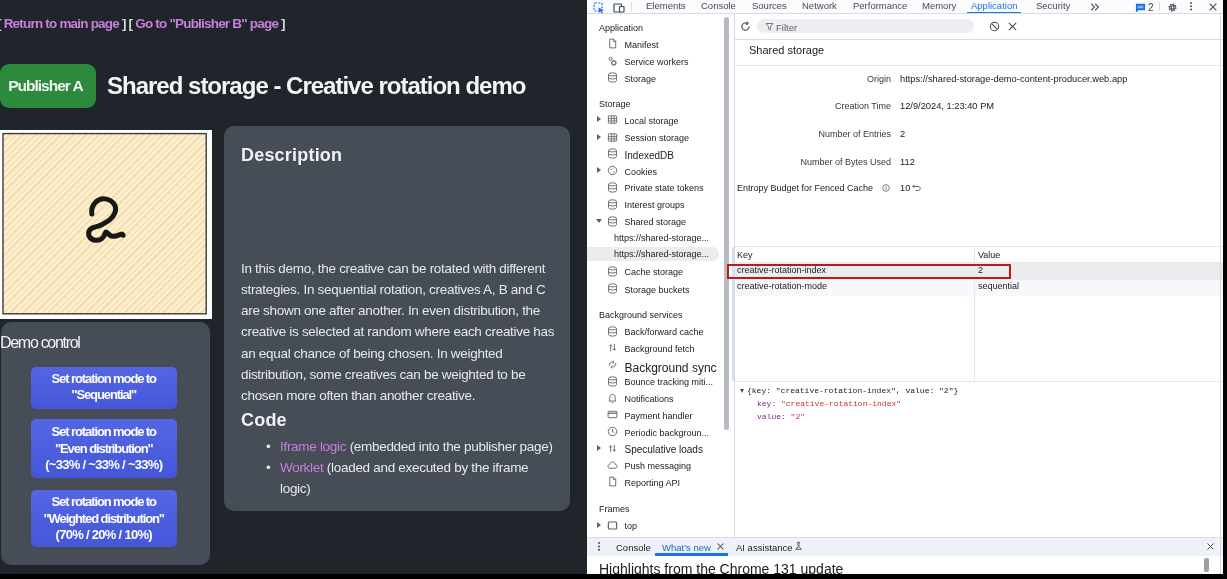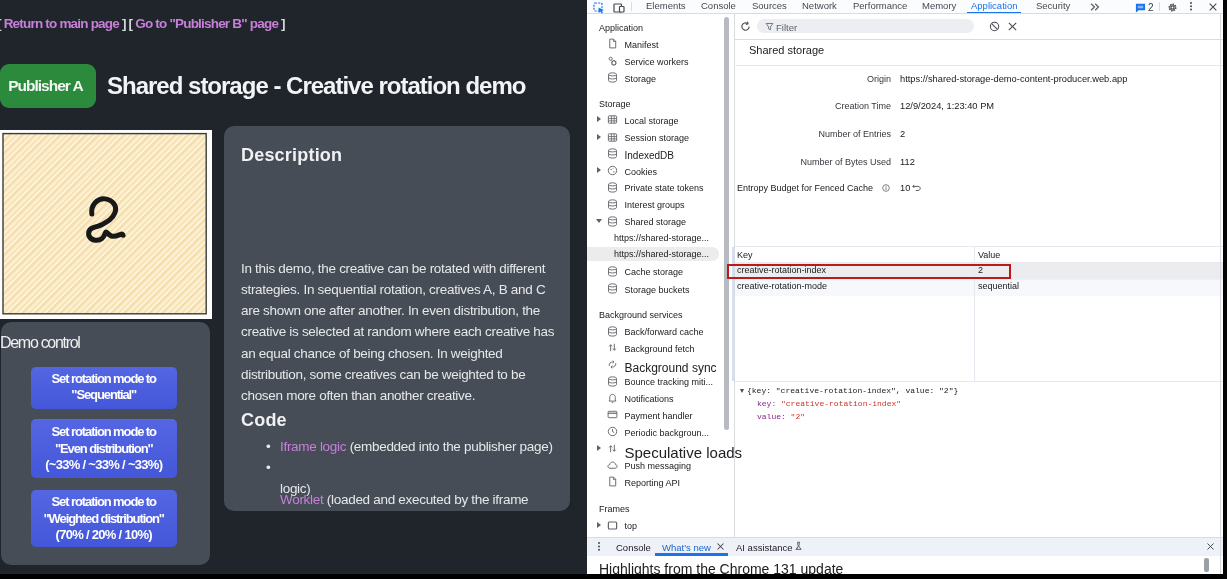--- a/index.html
+++ b/index.html
@@ -82,21 +82,21 @@
   <div class="abs btn" style="top:419.3px;height:59px;padding-top:5.2px;line-height:16.05px;">Set rotation mode to<br>"Even distribution"<br><span style="letter-spacing:-0.7px;">(~33% / ~33% / ~33%)</span></div>
   <div class="abs btn" style="top:489.6px;height:57.2px;padding-top:4.9px;line-height:16.05px;">Set rotation mode to<br>"Weighted distribution"<br><span style="letter-spacing:-0.7px;">(70% / 20% / 10%)</span></div>
   <div class="abs panel desc"></div>
   <div class="abs dhead" style="left:241px;top:145.3px;">Description</div>
   <div class="abs dbody" style="left:241px;top:257.5px;">In this demo, the creative can be rotated with different<br>strategies. In sequential rotation, creatives A, B and C<br>are shown one after another. In even distribution, the<br>creative is selected at random where each creative has<br>an equal chance of being chosen. In weighted<br>distribution, some creatives can be weighted to be<br>chosen more often than another creative.</div>
   <div class="abs dhead" style="left:241px;top:410px;">Code</div>
   <div class="abs dbody" style="left:258px;top:436px;">
       <span style="position:absolute;left:8px;top:0;">•</span>
       <span style="position:absolute;left:22px;top:0;white-space:nowrap;"><a>Iframe logic</a> (embedded into the publisher page)</span>
       <span style="position:absolute;left:8px;top:21px;">•</span>
-      <span style="position:absolute;left:22px;top:21px;white-space:nowrap;margin-top:32px;"><a>Worklet</a> (loaded and executed by the iframe</span>
+      <span style="position:absolute;left:22px;top:21px;white-space:nowrap;"><a>Worklet</a> (loaded and executed by the iframe</span>
       <span style="position:absolute;left:22px;top:42px;">logic)</span>
     </div>
 
   <div class="abs dt"></div>
   <div class="abs dt-tabbar"></div>
   <div class="abs dt-tab" style="left:646px;">Elements</div>
   <div class="abs dt-tab" style="left:701px;">Console</div>
   <div class="abs dt-tab" style="left:752px;">Sources</div>
   <div class="abs dt-tab" style="left:802px;">Network</div>
   <div class="abs dt-tab" style="left:853px;">Performance</div>
@@ -270,21 +270,21 @@
         </svg>
       </div>
   <div class="abs" style="left:624.5px;top:427.7px;font-size:9px;color:#202124;white-space:nowrap;">Periodic backgroun...</div>
   <div class="abs sb-arrow arr-r" style="left:596.5px;top:444.9px;"></div>
   <div class="abs" style="left:606.5px;top:442.9px;width:11px;height:11px;">
         <svg width="11" height="11" viewBox="0 0 12 12" style="position:absolute;">
           <path d="M4 10 V3 M4 3 L2.4 4.8 M4 3 L5.6 4.8" stroke="#5f6368" stroke-width="1" fill="none"></path>
           <path d="M8 2 V9 M8 9 L6.4 7.2 M8 9 L9.6 7.2" stroke="#5f6368" stroke-width="1" fill="none"></path>
         </svg>
       </div>
-  <div class="abs" style="left:624.5px;top:444.4px;font-size:15px;color:#202124;white-space:nowrap;">Speculative loads</div>
+  <div class="abs" style="left:624.5px;top:444.4px;font-size:10px;color:#202124;white-space:nowrap;">Speculative loads</div>
   <div class="abs" style="left:606.5px;top:459.7px;width:11px;height:11px;">
         <svg width="11" height="11" viewBox="0 0 12 12" style="position:absolute;">
           <path d="M3.2 9 C1.8 9 1 8 1 6.9 C1 5.8 1.9 5 3 5 C3.2 3.3 4.5 2.2 6.1 2.2 C7.8 2.2 9 3.4 9.2 4.9 C10.3 5 11 5.9 11 6.9 C11 8.1 10.1 9 8.9 9 Z" fill="none" stroke="#5f6368" stroke-width="1"></path>
         </svg>
       </div>
   <div class="abs" style="left:624.5px;top:461.2px;font-size:9px;color:#202124;white-space:nowrap;">Push messaging</div>
   <div class="abs" style="left:606.5px;top:476.4px;width:11px;height:11px;">
         <svg width="11" height="11" viewBox="0 0 12 12" style="position:absolute;">
           <path d="M3 1.2 H7.2 L9.5 3.5 V10.8 H3 Z" fill="none" stroke="#5f6368" stroke-width="1"></path>
           <path d="M7 1.4 V3.8 H9.4" fill="none" stroke="#5f6368" stroke-width="0.9"></path>

